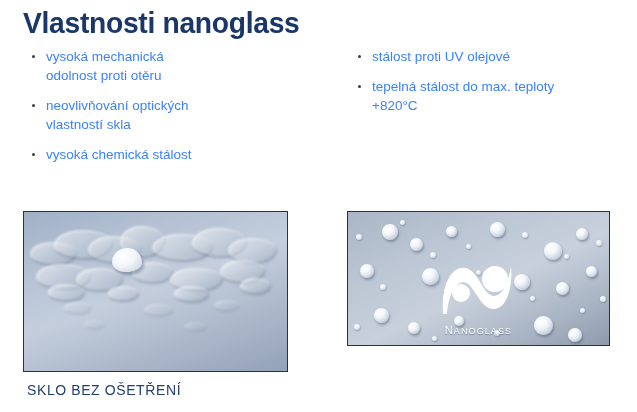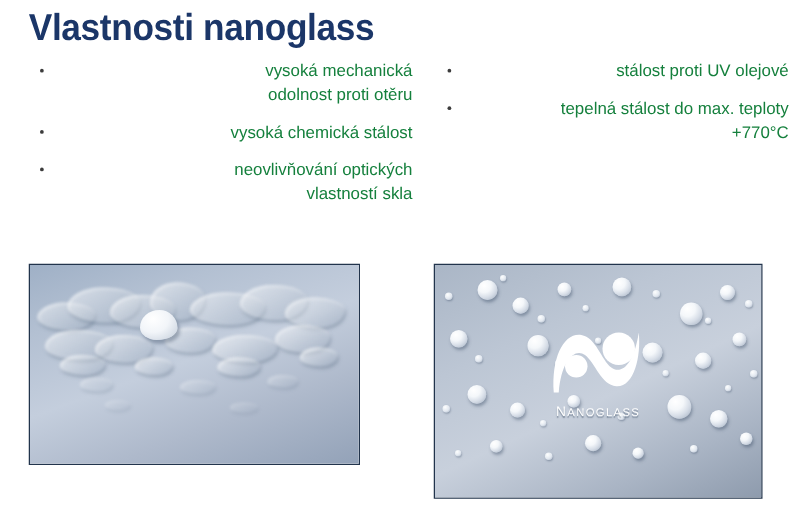--- a/index.html
+++ b/index.html
@@ -56,23 +56,22 @@
     list-style: none;
     margin: 0;
     padding: 0;
   }
   .bullet-item {
     position: relative;
     padding-left: 16px;
     margin: 0 0 11px 0;
     font-size: 13.5px;
     line-height: 19px;
-    color: #15803d;
-    font-family: "Liberation Sans", sans-serif;
-    text-align: right;
+    color: #3b82f6;
+    font-family: "Liberation Sans", sans-serif;
   }
   .bullet-item:last-child { margin-bottom: 0; }
   .bullet-dot {
     position: absolute;
     left: 2px;
     top: 8px;
     width: 3px;
     height: 3px;
     background: #3c3c3c;
     border-radius: 50%;
@@ -89,21 +88,21 @@
   .photo-left {
     left: 23px;
     top: 211px;
     width: 265px;
     height: 161px;
   }
   .photo-right {
     left: 347px;
     top: 211px;
     width: 263px;
-    height: 188px;
+    height: 135px;
   }
   .photo-inner {
     position: absolute;
     inset: 0;
     overflow: hidden;
   }
 
   
   .glass-untreated {
     position: absolute;
@@ -203,40 +202,40 @@
 
     <div class="col col-left">
       <ul class="bullet-list">
         <li class="bullet-item">
           <span class="bullet-dot"></span>
           <span class="bullet-text">vysoká mechanická
 odolnost proti otěru</span>
         </li>
         <li class="bullet-item">
           <span class="bullet-dot"></span>
-          <span class="bullet-text">vysoká chemická stálost</span>
-        </li>
-        <li class="bullet-item">
-          <span class="bullet-dot"></span>
           <span class="bullet-text">neovlivňování optických
 vlastností skla</span>
         </li>
+        <li class="bullet-item">
+          <span class="bullet-dot"></span>
+          <span class="bullet-text">vysoká chemická stálost</span>
+        </li>
       </ul>
     </div>
 
     <div class="col col-right">
       <ul class="bullet-list">
         <li class="bullet-item">
           <span class="bullet-dot"></span>
           <span class="bullet-text">stálost proti UV olejové</span>
         </li>
         <li class="bullet-item">
           <span class="bullet-dot"></span>
           <span class="bullet-text">tepelná stálost do max. teploty
-+770°C</span>
++820°C</span>
         </li>
       </ul>
     </div>
 
   </div>
 
   <div class="photo photo-left">
     <div class="photo-inner">
       <div class="glass-untreated"></div>
 
@@ -316,15 +315,16 @@
         <svg class="logo-mark" viewBox="0 0 92 58">
           <path d="M10 54 C8 26, 18 6, 32 8 C44 10, 48 28, 56 34 C64 40, 74 32, 78 6 C80 26, 74 50, 60 49 C48 48, 43 30, 35 24 C27 18, 16 28, 14 54 Z" fill="#ffffff"></path>
           <circle cx="28" cy="33" r="9" fill="#ffffff"></circle>
           <circle cx="62" cy="19" r="13" fill="#ffffff"></circle>
         </svg>
         <span class="logo-word">Nanoglass</span>
       </div>
     </div>
   </div>
 
+  <div class="caption caption-left">SKLO BEZ OŠETŘENÍ</div>
 
 
 </div>
 
 </body></html>

